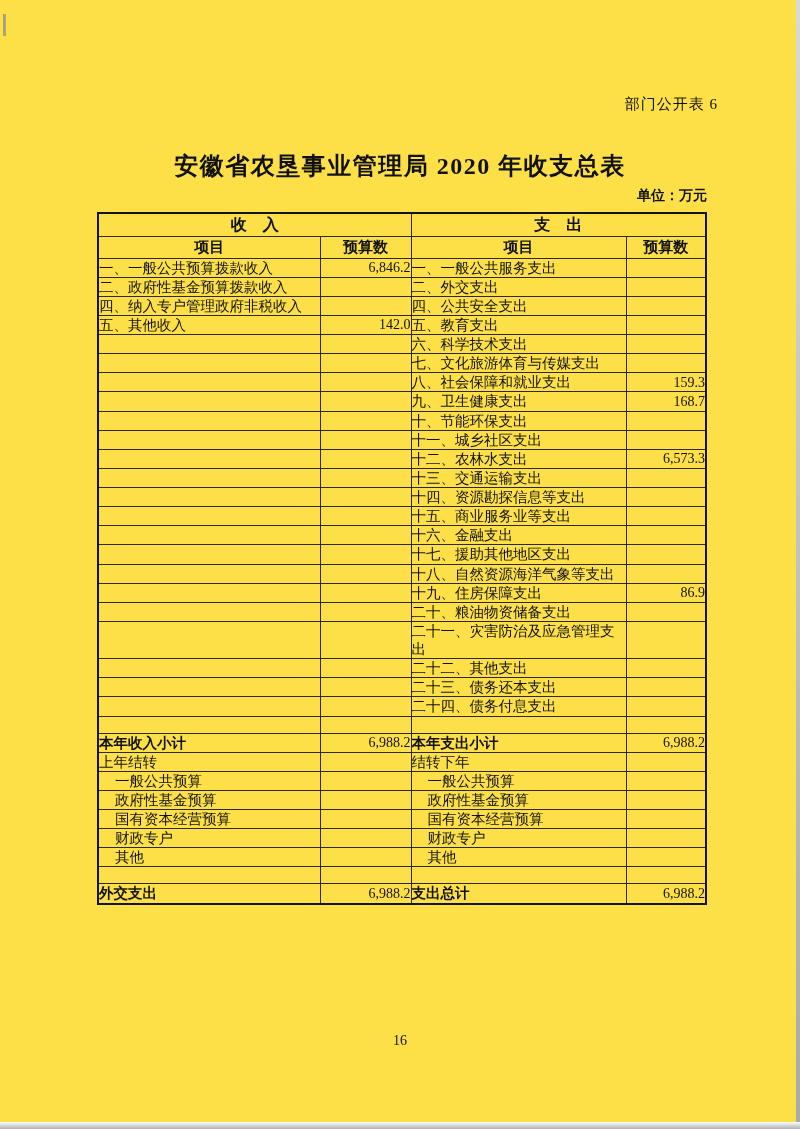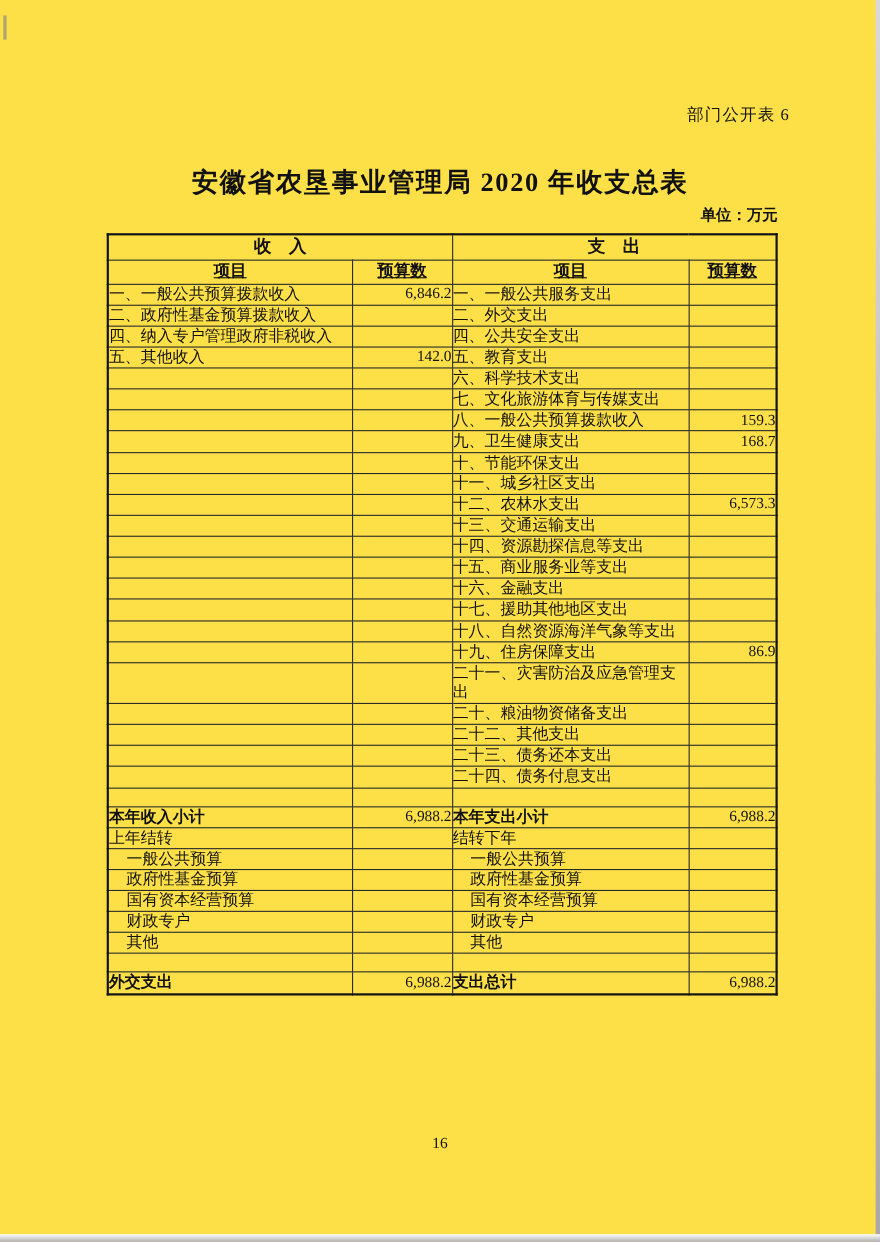--- a/index.html
+++ b/index.html
@@ -35,21 +35,21 @@
     border:1px solid #2a2a2a;
     padding:0;
     vertical-align:middle;
     line-height:1.25;
     overflow:hidden;
   }
   tr.hdr1{height:23px;}
   tr.hdr2{height:22px;}
   tbody tr{height:17px;}
   th.section{font-size:16px;font-weight:bold;text-align:center;}
-  th.colhead{font-size:15px;font-weight:bold;text-align:center;text-decoration:underline;}
+  th.colhead{font-size:15px;font-weight:bold;text-align:center;}
   td.item{font-size:14.5px;text-align:left;padding-left:7px;padding-right:2px;}
   td.val{font-size:14px;text-align:right;padding-right:4px;font-family:"Liberation Serif","DejaVu Serif",serif;}
   tr.summary td.item{font-weight:bold;padding-left:0;}
   tr.indent td.item{padding-left:16px;}
   .page-number{
     position:absolute;top:1033px;left:0;width:100%;
     text-align:center;font-size:14px;
   }
   
   .scan-right-edge{position:absolute;top:0;right:0;width:4px;height:100%;
@@ -120,21 +120,21 @@
         </tr>
         <tr class="data">
           <td class="item"></td>
           <td class="val"></td>
           <td class="item">七、文化旅游体育与传媒支出</td>
           <td class="val"></td>
         </tr>
         <tr class="data">
           <td class="item"></td>
           <td class="val"></td>
-          <td class="item">八、一般公共预算拨款收入</td>
+          <td class="item">八、社会保障和就业支出</td>
           <td class="val">159.3</td>
         </tr>
         <tr class="data">
           <td class="item"></td>
           <td class="val"></td>
           <td class="item">九、卫生健康支出</td>
           <td class="val">168.7</td>
         </tr>
         <tr class="data">
           <td class="item"></td>
@@ -192,27 +192,27 @@
         </tr>
         <tr class="data">
           <td class="item"></td>
           <td class="val"></td>
           <td class="item">十九、住房保障支出</td>
           <td class="val">86.9</td>
         </tr>
         <tr class="data">
           <td class="item"></td>
           <td class="val"></td>
+          <td class="item">二十、粮油物资储备支出</td>
+          <td class="val"></td>
+        </tr>
+        <tr class="data">
+          <td class="item"></td>
+          <td class="val"></td>
           <td class="item">二十一、灾害防治及应急管理支出</td>
-          <td class="val"></td>
-        </tr>
-        <tr class="data">
-          <td class="item"></td>
-          <td class="val"></td>
-          <td class="item">二十、粮油物资储备支出</td>
           <td class="val"></td>
         </tr>
         <tr class="data">
           <td class="item"></td>
           <td class="val"></td>
           <td class="item">二十二、其他支出</td>
           <td class="val"></td>
         </tr>
         <tr class="data">
           <td class="item"></td>

